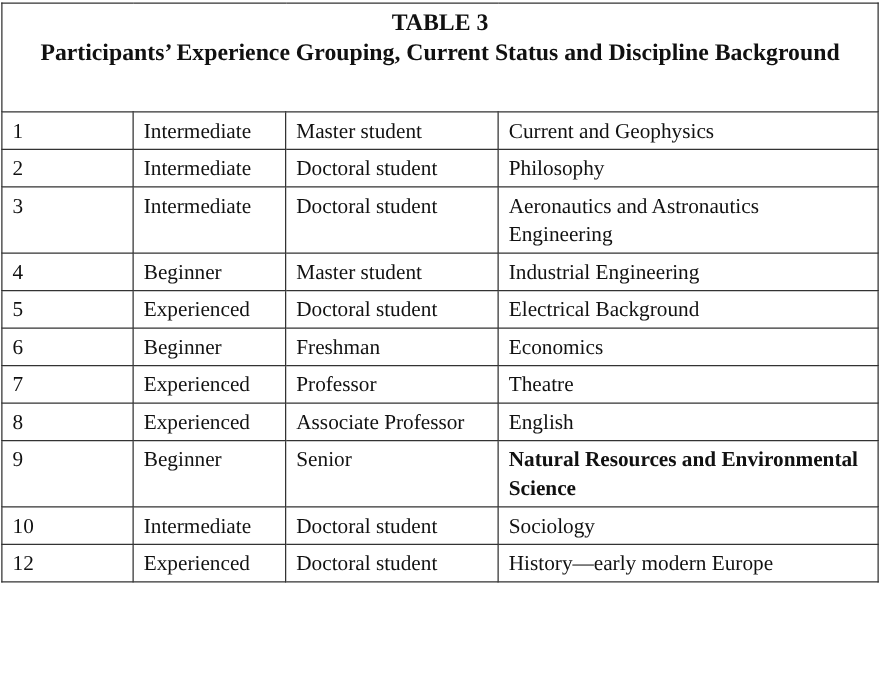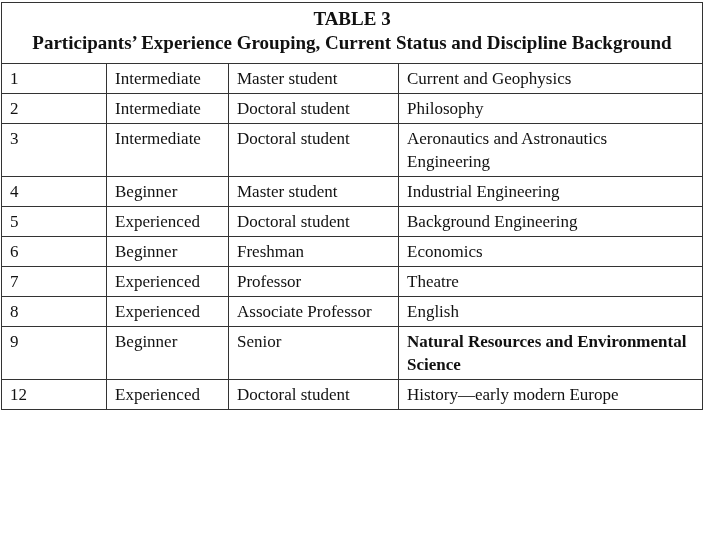--- a/index.html
+++ b/index.html
@@ -25,21 +25,21 @@
     border-collapse: collapse;
     width: 701px;
     table-layout: fixed;
   }
   td, th {
     border: 1.5px solid #333333;
     vertical-align: top;
     padding: 0;
   }
   .title-cell {
-    height: 61px;
+    height: 87px;
     text-align: center;
     font-weight: bold;
     font-size: 19px;
     line-height: 24px;
     padding-top: 4px;
     box-sizing: border-box;
   }
   .title-cell .title-line {
     display: block;
   }
@@ -113,21 +113,21 @@
       <tr>
         <td class="cell">4</td>
         <td class="cell">Beginner</td>
         <td class="cell">Master student</td>
         <td class="cell">Industrial Engineering</td>
       </tr>
       <tr>
         <td class="cell">5</td>
         <td class="cell">Experienced</td>
         <td class="cell">Doctoral student</td>
-        <td class="cell">Background Engineering</td>
+        <td class="cell">Electrical Background</td>
       </tr>
       <tr>
         <td class="cell">6</td>
         <td class="cell">Beginner</td>
         <td class="cell">Freshman</td>
         <td class="cell">Economics</td>
       </tr>
       <tr>
         <td class="cell">7</td>
         <td class="cell">Experienced</td>
@@ -140,20 +140,26 @@
         <td class="cell" style="padding-right:2px;">Associate Professor</td>
         <td class="cell">English</td>
       </tr>
       <tr>
         <td class="cell tall">9</td>
         <td class="cell tall">Beginner</td>
         <td class="cell tall">Senior</td>
         <td class="cell tall" style="padding-right:2px;font-weight:bold;">Natural Resources and Environmental Science</td>
       </tr>
       <tr>
+        <td class="cell">10</td>
+        <td class="cell">Intermediate</td>
+        <td class="cell">Doctoral student</td>
+        <td class="cell">Sociology</td>
+      </tr>
+      <tr>
         <td class="cell">12</td>
         <td class="cell">Experienced</td>
         <td class="cell">Doctoral student</td>
         <td class="cell">History—early modern Europe</td>
       </tr>
     </tbody>
   </table>
 </div>
 
 </body></html>

